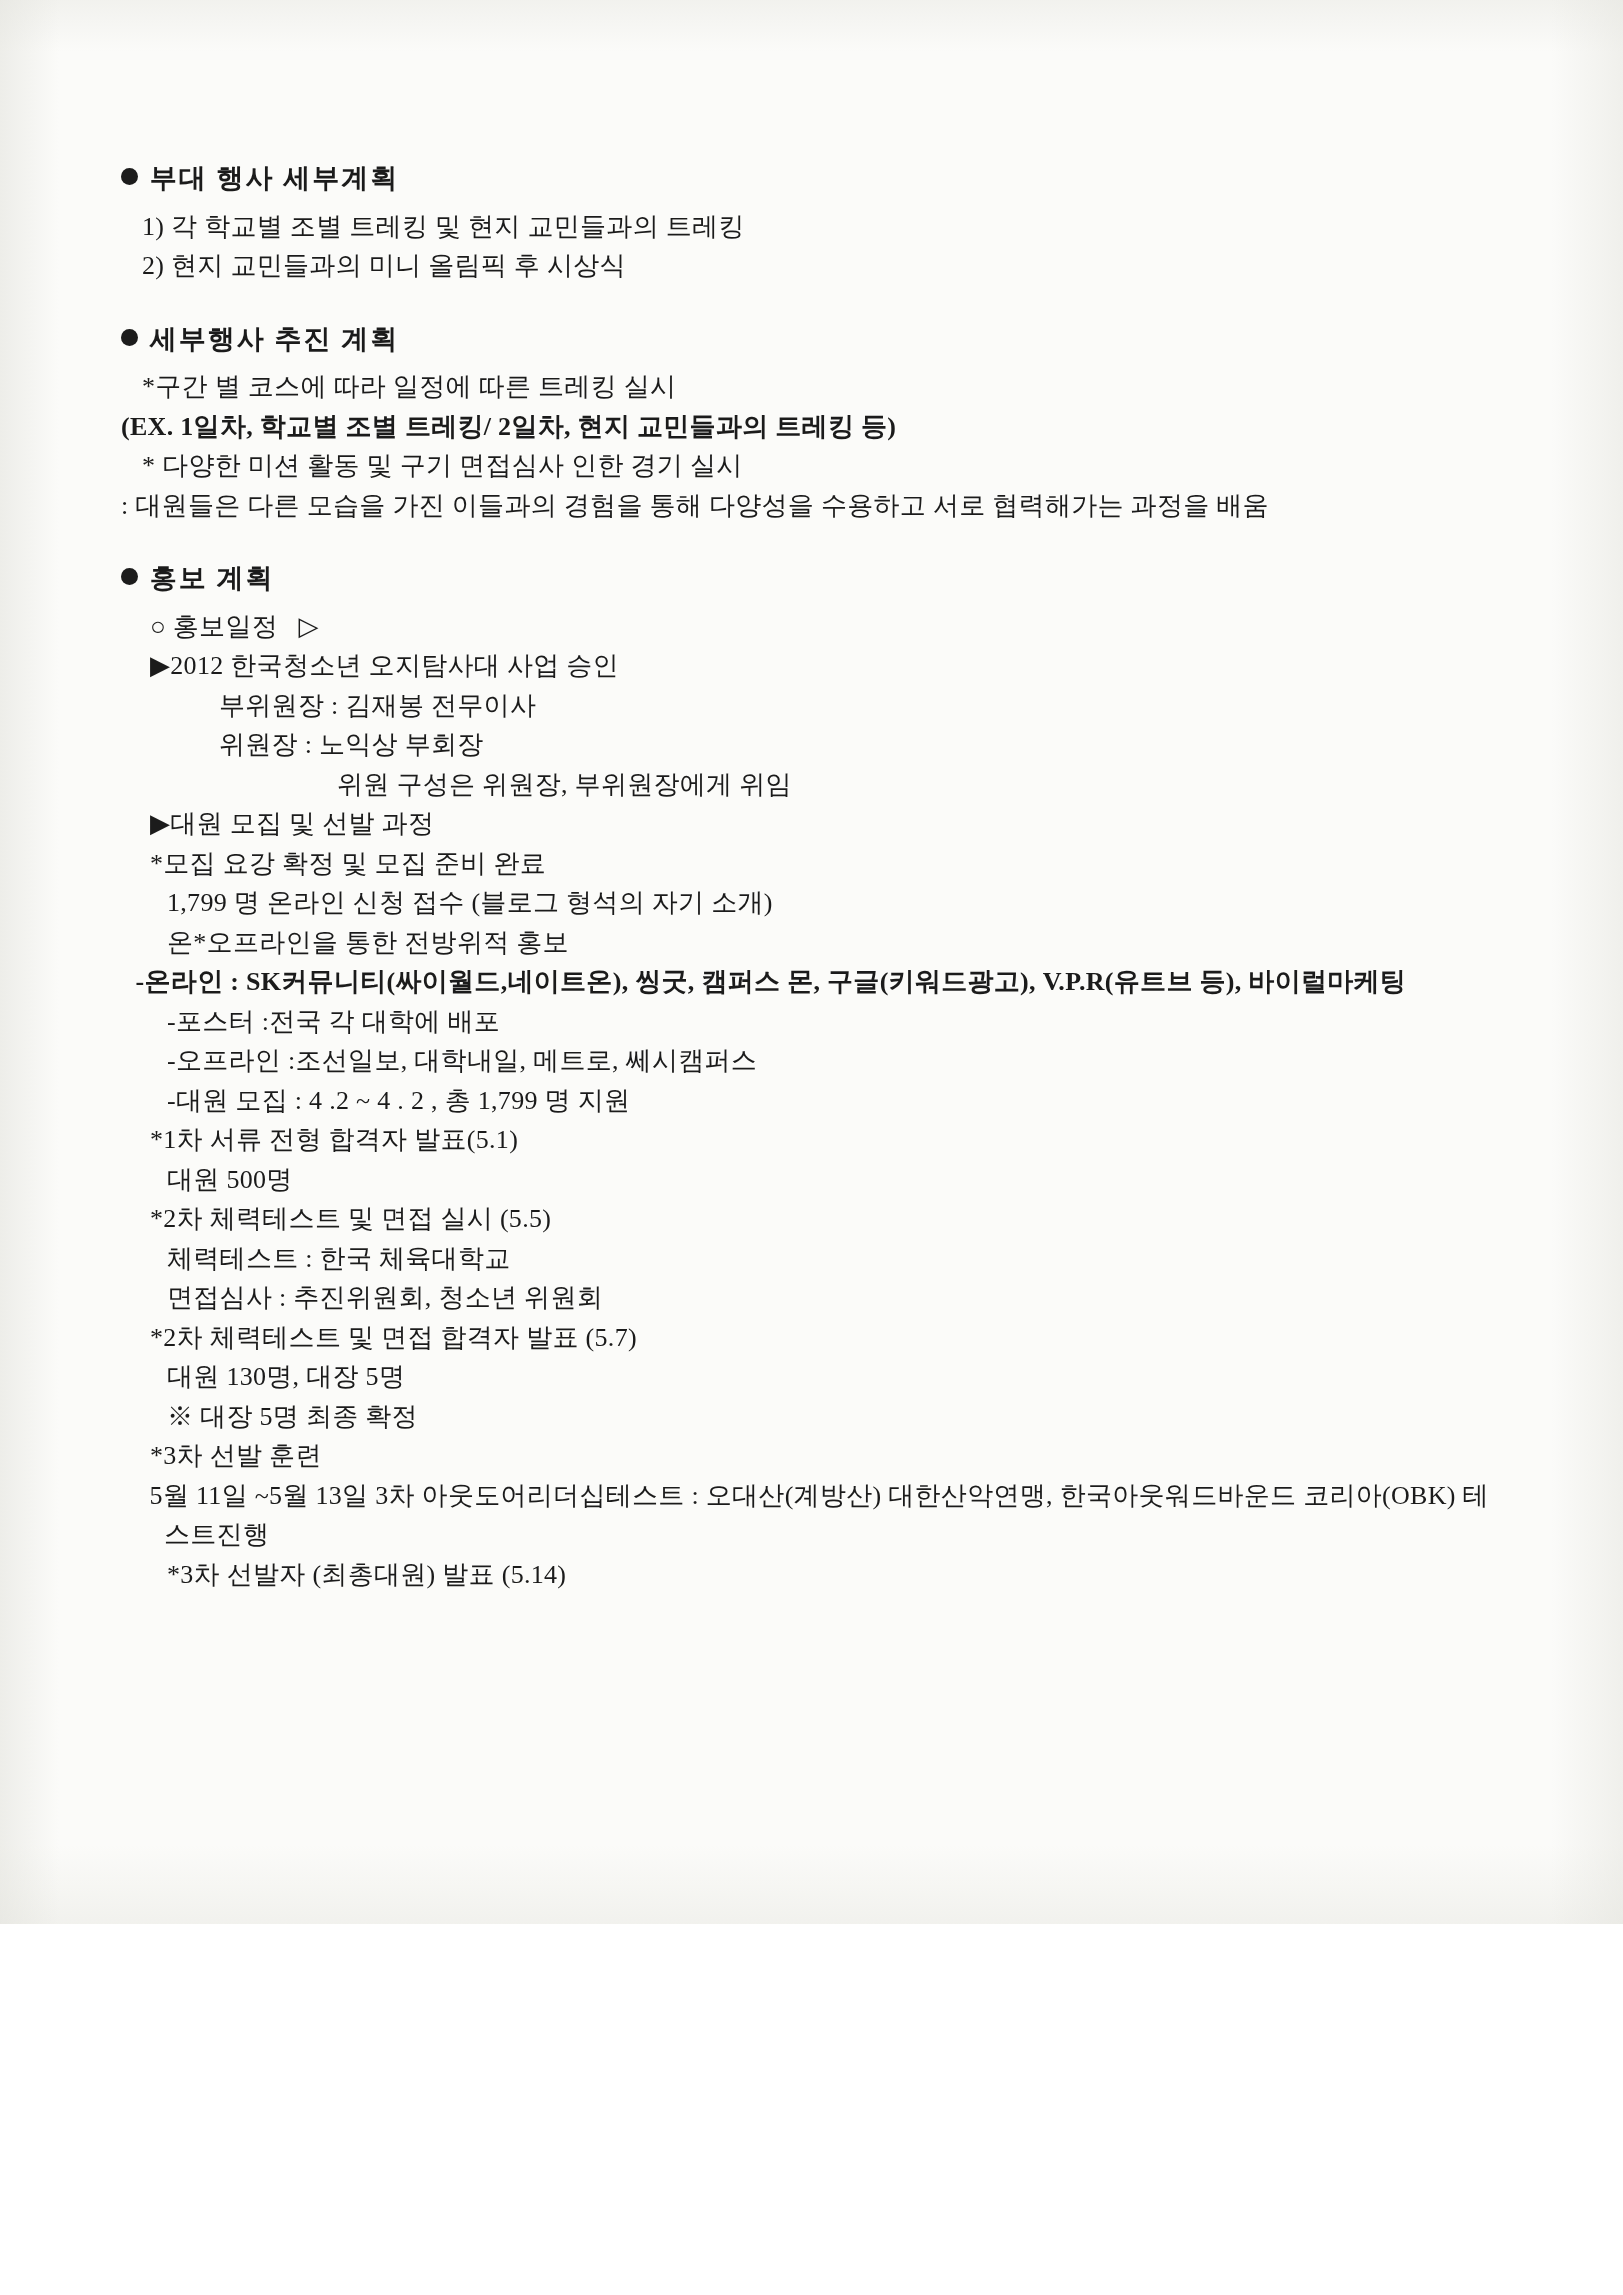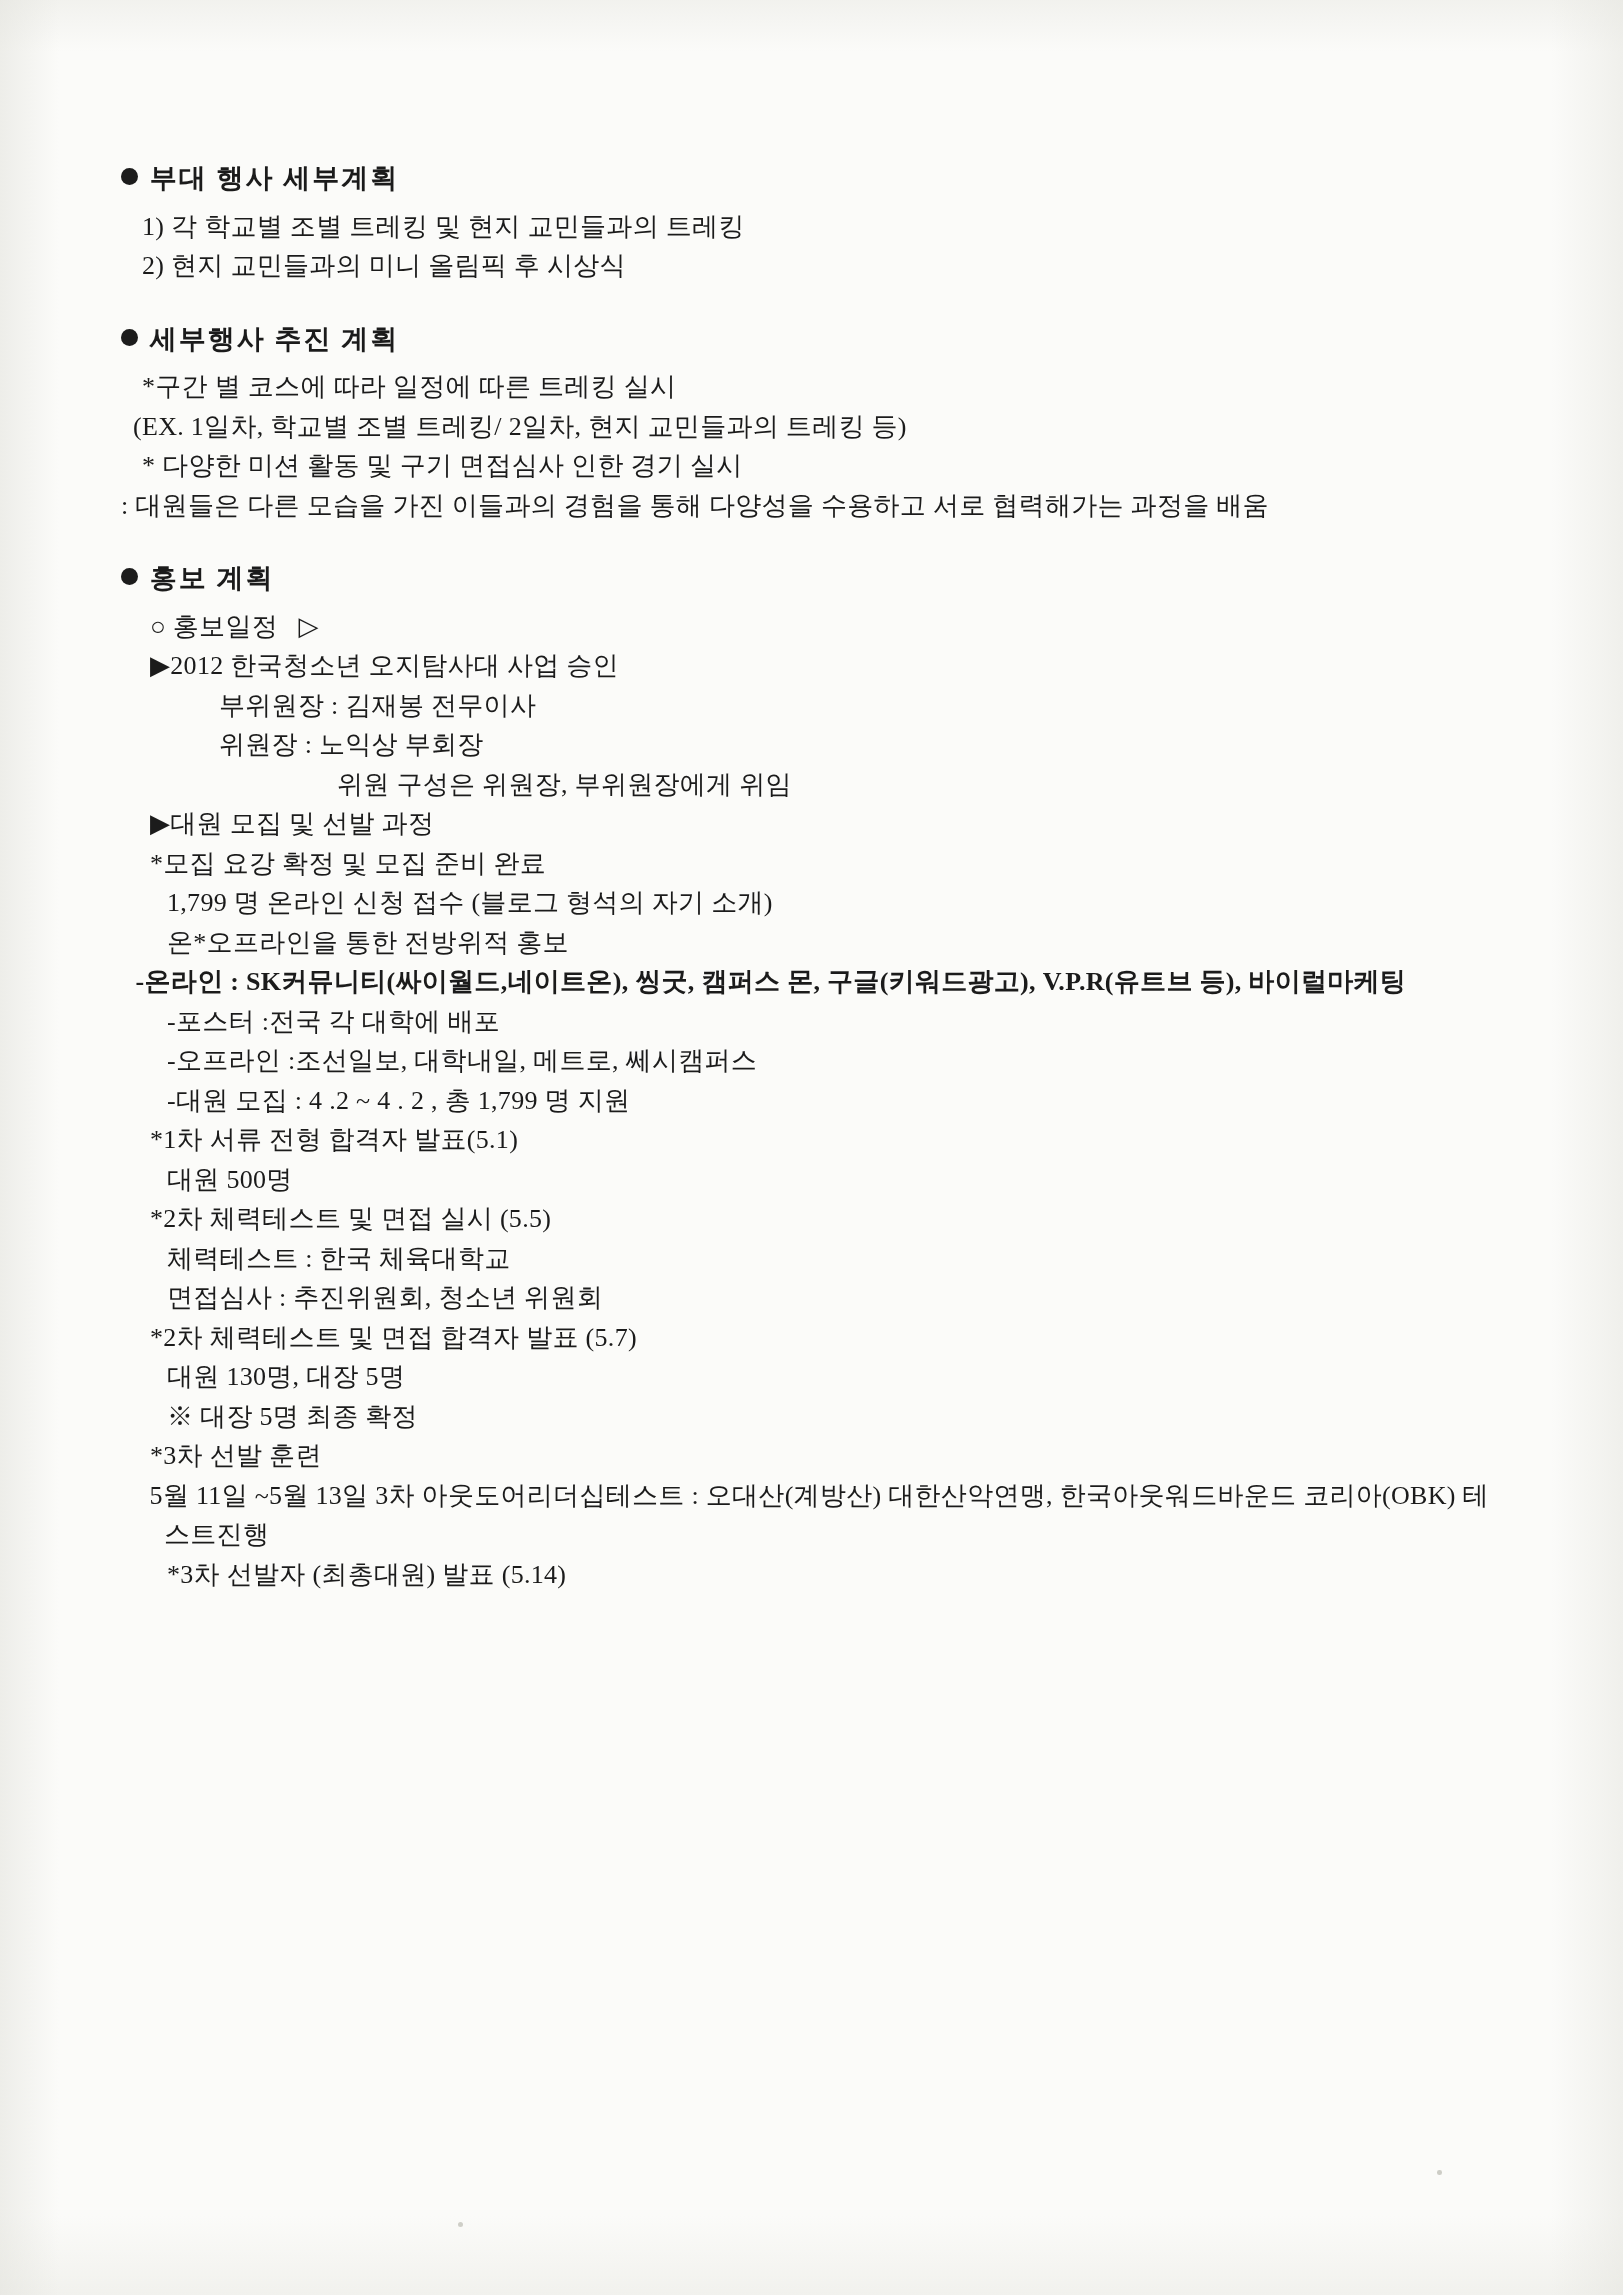--- a/index.html
+++ b/index.html
@@ -7,21 +7,21 @@
     padding: 0;
     background: #ffffff;
   }
   body {
     font-family: "Liberation Serif", "DejaVu Serif", serif;
     color: #1b1b1b;
   }
   .page {
     position: relative;
     width: 1623px;
-    height: 2295px;
+    height: 1924px;
     background: #fbfbf9;
     box-sizing: border-box;
     overflow: hidden;
   }
   
   .page::before {
     content: "";
     position: absolute;
     inset: 0;
     background:
@@ -57,21 +57,21 @@
     flex: 0 0 auto;
     position: relative;
     top: -2px;
   }
   .line {
     font-size: 26px;
     line-height: 1.52;
     letter-spacing: 0.3px;
     white-space: pre-wrap;
   }
-  .ind-0 { margin-left: 12px; }
+  .ind-0 { margin-left: 0; font-weight: bold; }
   .ind-1 { margin-left: 21px; }
   .ind-2 { margin-left: 29px; }
   .ind-3 { margin-left: 46px; }
   .ind-4 { margin-left: 98px; }
   .ind-6 { margin-left: 216px; }
   .ind-hang {
     margin-left: 14.4px;
     text-indent: -14.4px;
   }
   .sec { margin-bottom: 35px; }

